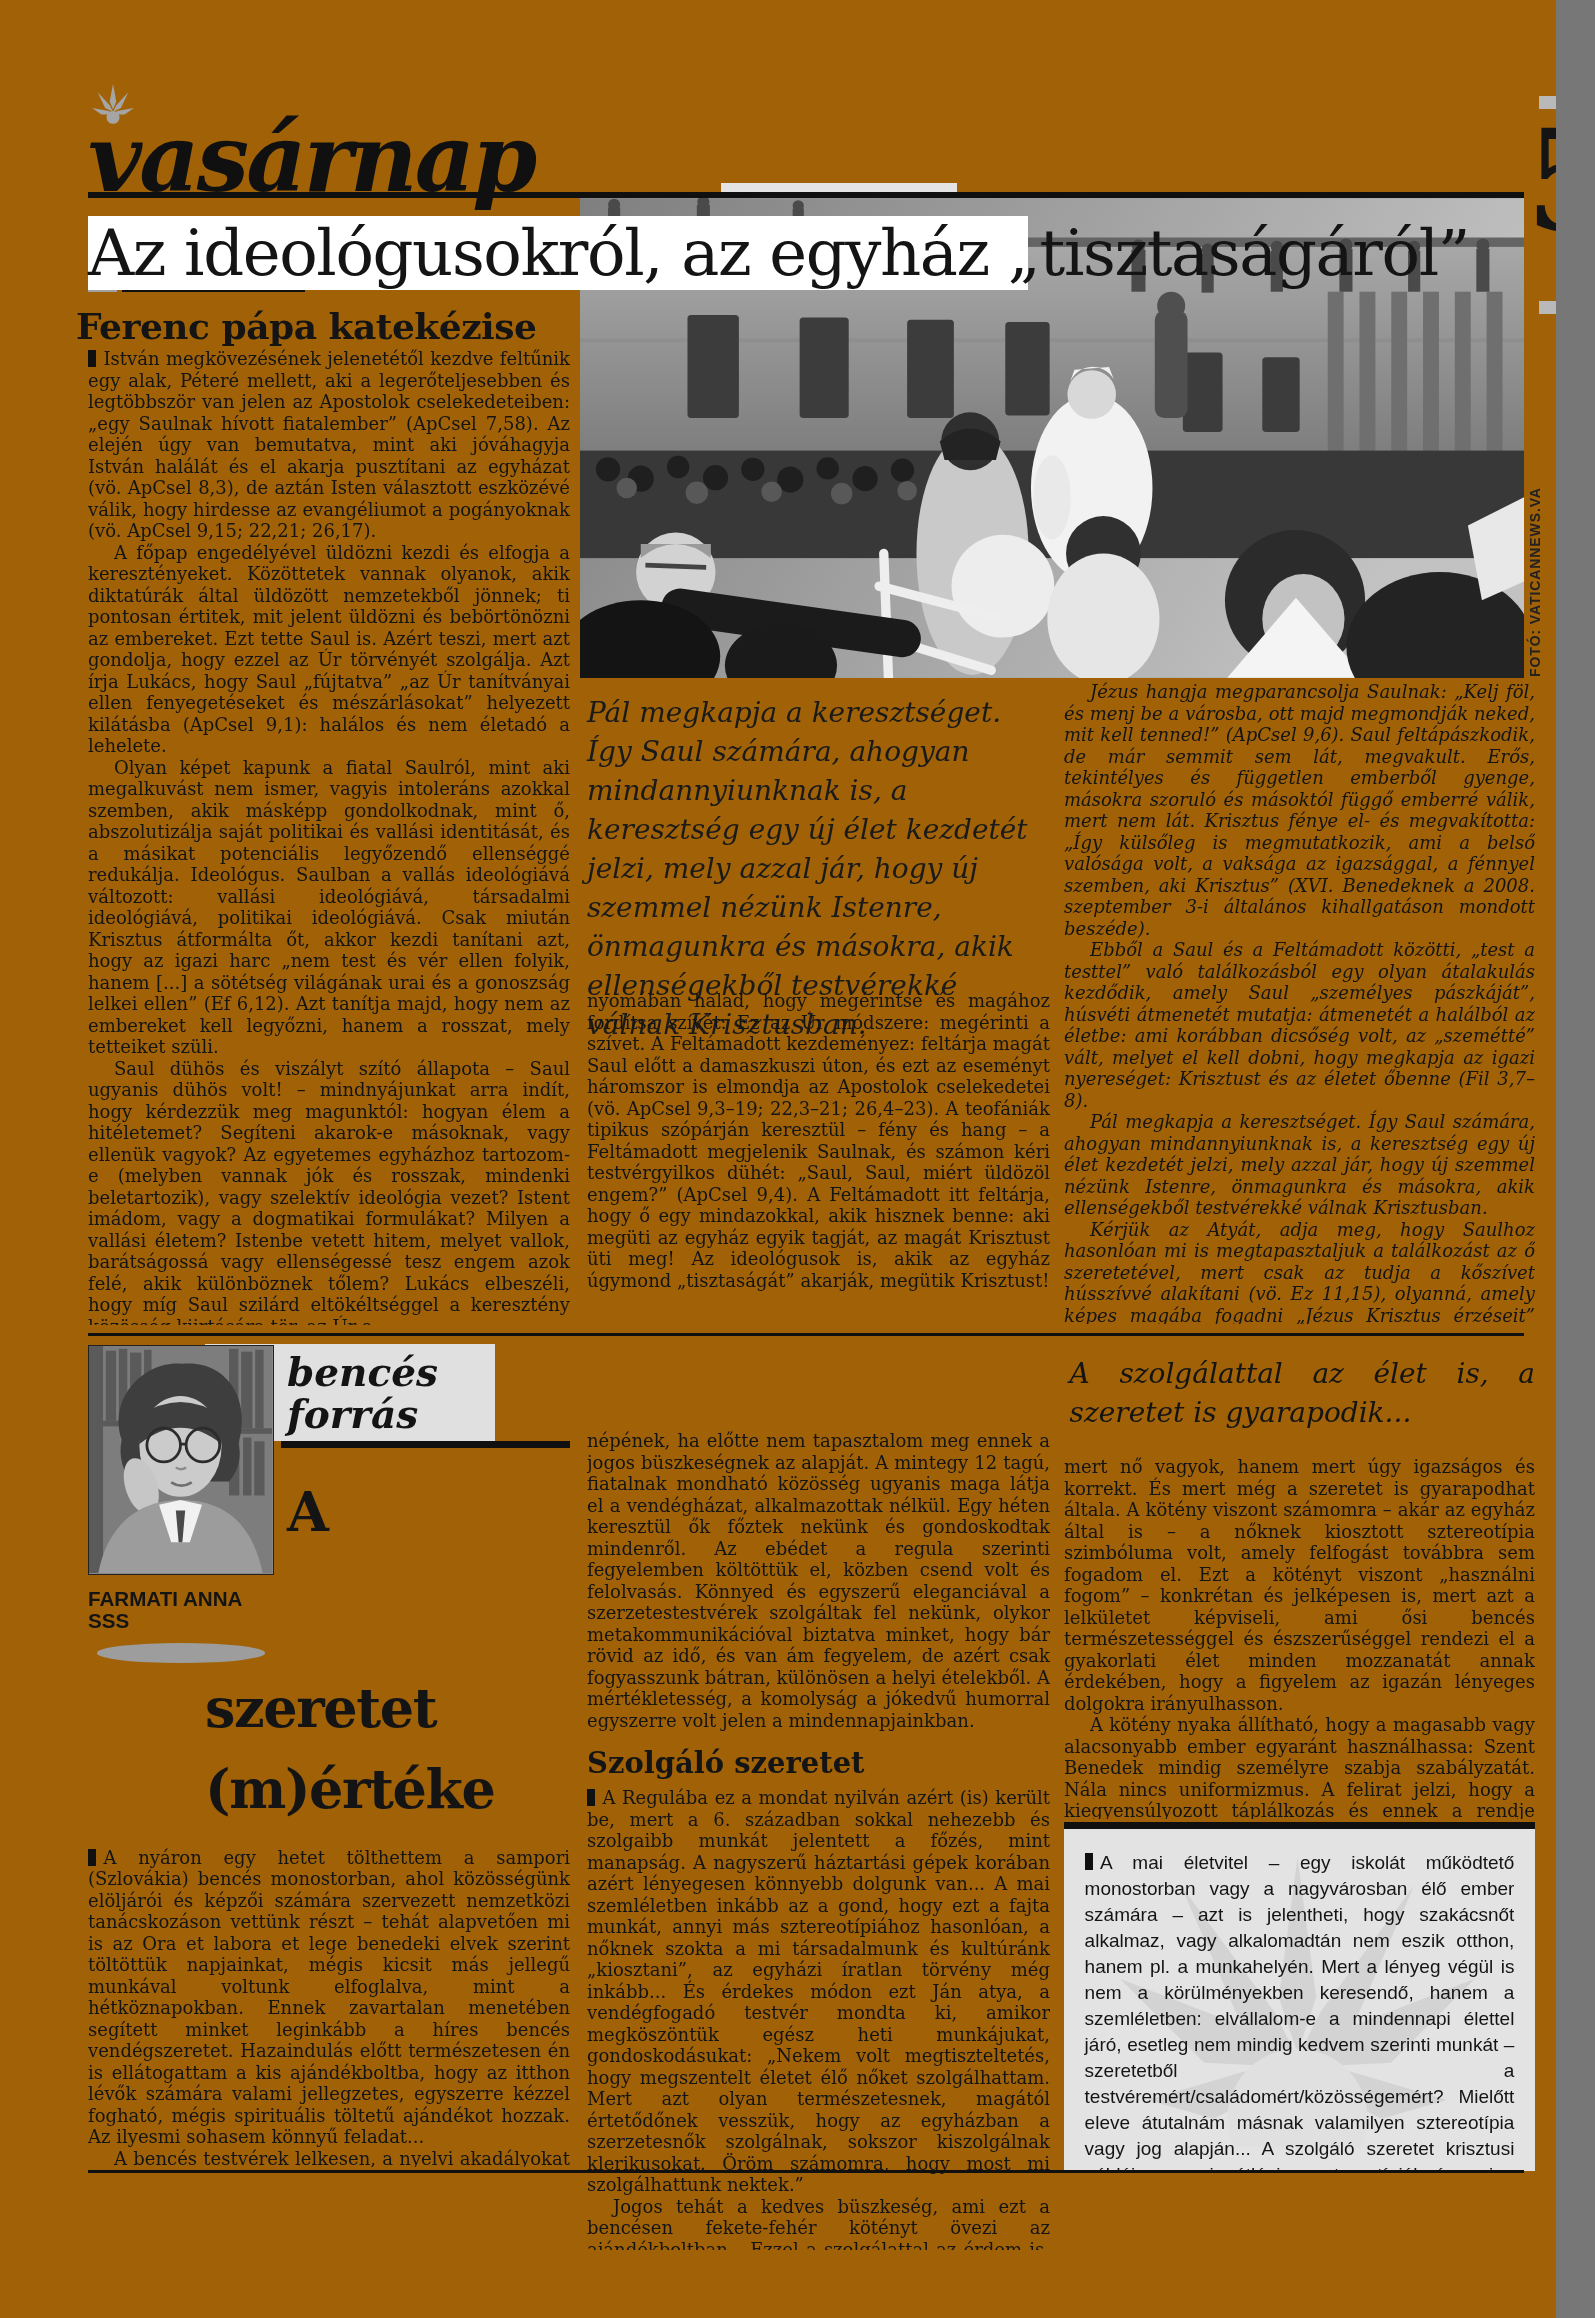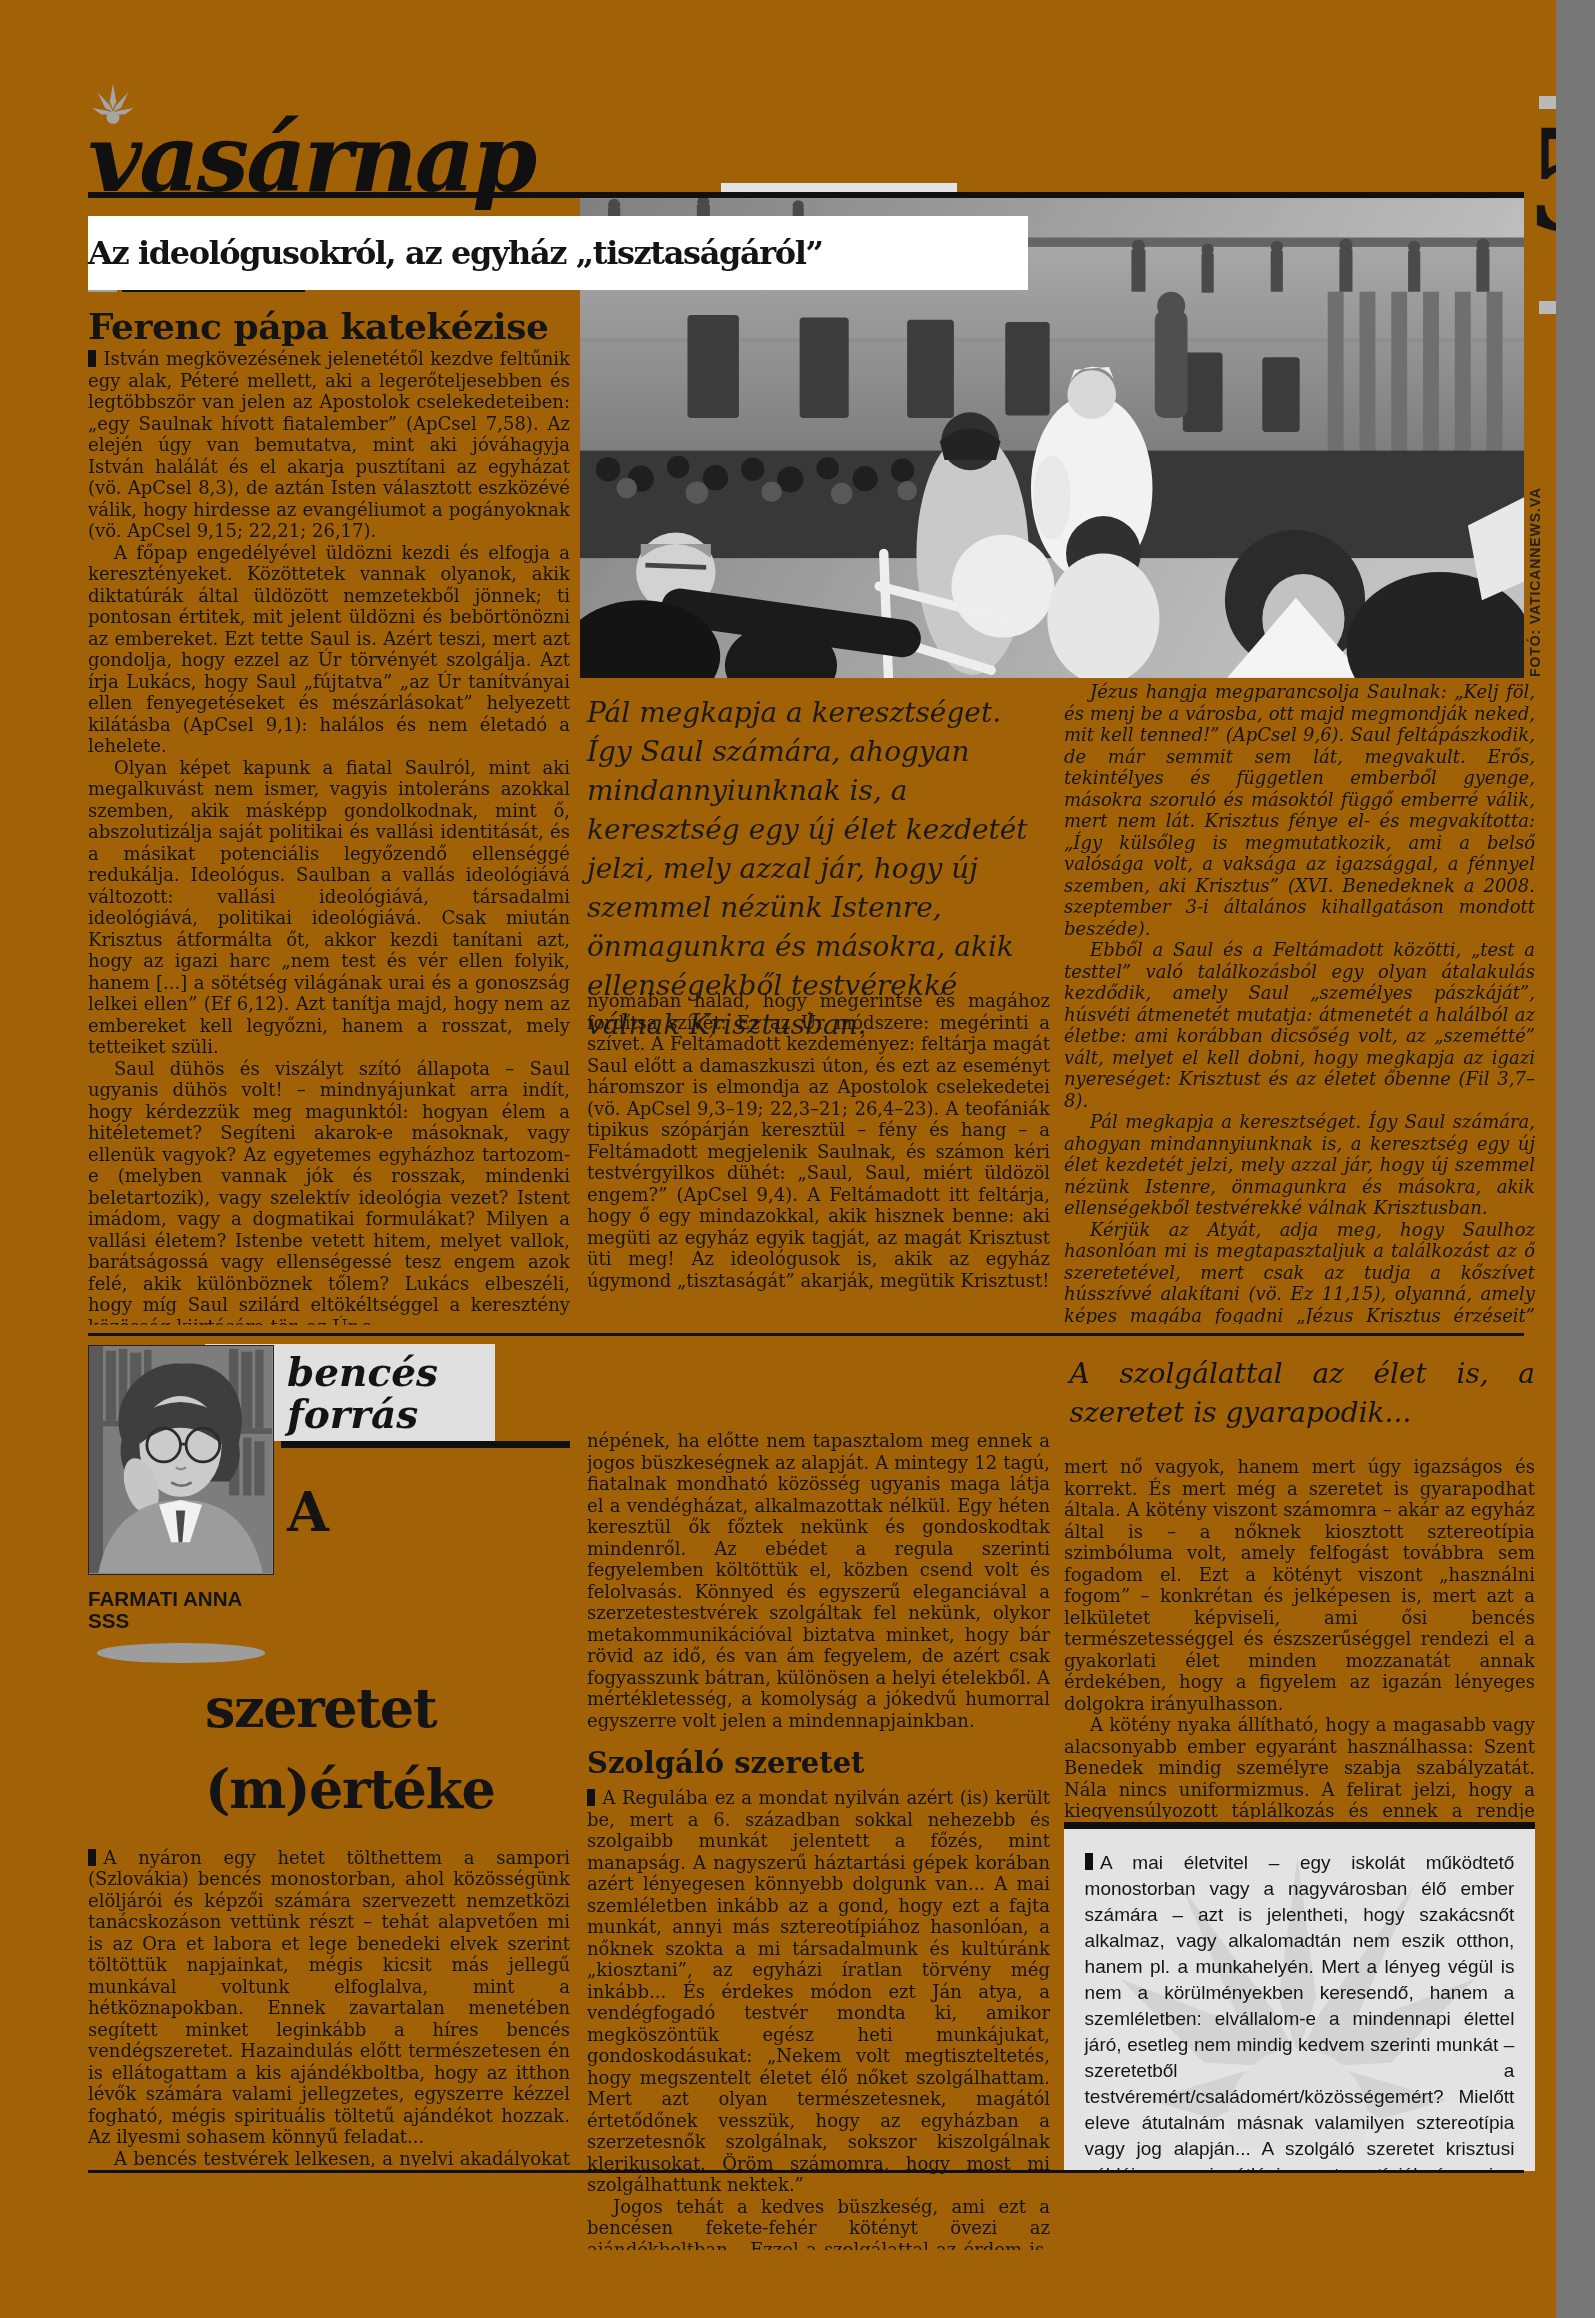--- a/index.html
+++ b/index.html
@@ -34,23 +34,23 @@
     position:absolute; left:1527px; top:481px; height:196px; width:21.5px;
     writing-mode:vertical-rl; transform:rotate(180deg);
     font-family:"Liberation Sans", sans-serif; font-weight:bold; font-size:14px; letter-spacing:0.9px; color:#222;
     text-align:left;
   }
 
   
   .headline-box {
     position:absolute; left:88px; top:216px; width:940px; height:74px; background:#ffffff;
     display:flex; align-items:center;
-    font-weight:bold; font-size:32px; letter-spacing:-1.4px; white-space:nowrap;
-  }
-  .subhead1 { position:absolute; left:88px; top:305px; font-weight:bold; font-size:36px; letter-spacing:-0.5px; }
+    font-weight:normal; font-size:64px; letter-spacing:-1.4px; white-space:nowrap;
+  }
+  .subhead1 { position:absolute; left:76px; top:305px; font-weight:bold; font-size:36px; letter-spacing:-0.5px; }
 
   .bodytext { font-size:18px; line-height:21.5px; text-align:justify; }
   .bodytext p { margin:0; }
   .bodytext p.indent { text-indent:26px; }
   .pmark { display:inline-block; width:8px; height:17px; background:#101010; margin-right:7.5px; vertical-align:-1.9px; }
 
   .col-left-top  { position:absolute; left:88px;  top:348px;  width:482px; height:977px; overflow:hidden; }
   .pull-quote-mid {
     position:absolute; left:587px; top:693px; width:463px;
     font-style:italic; font-size:28px; line-height:39px; color:#1a1a1a;

